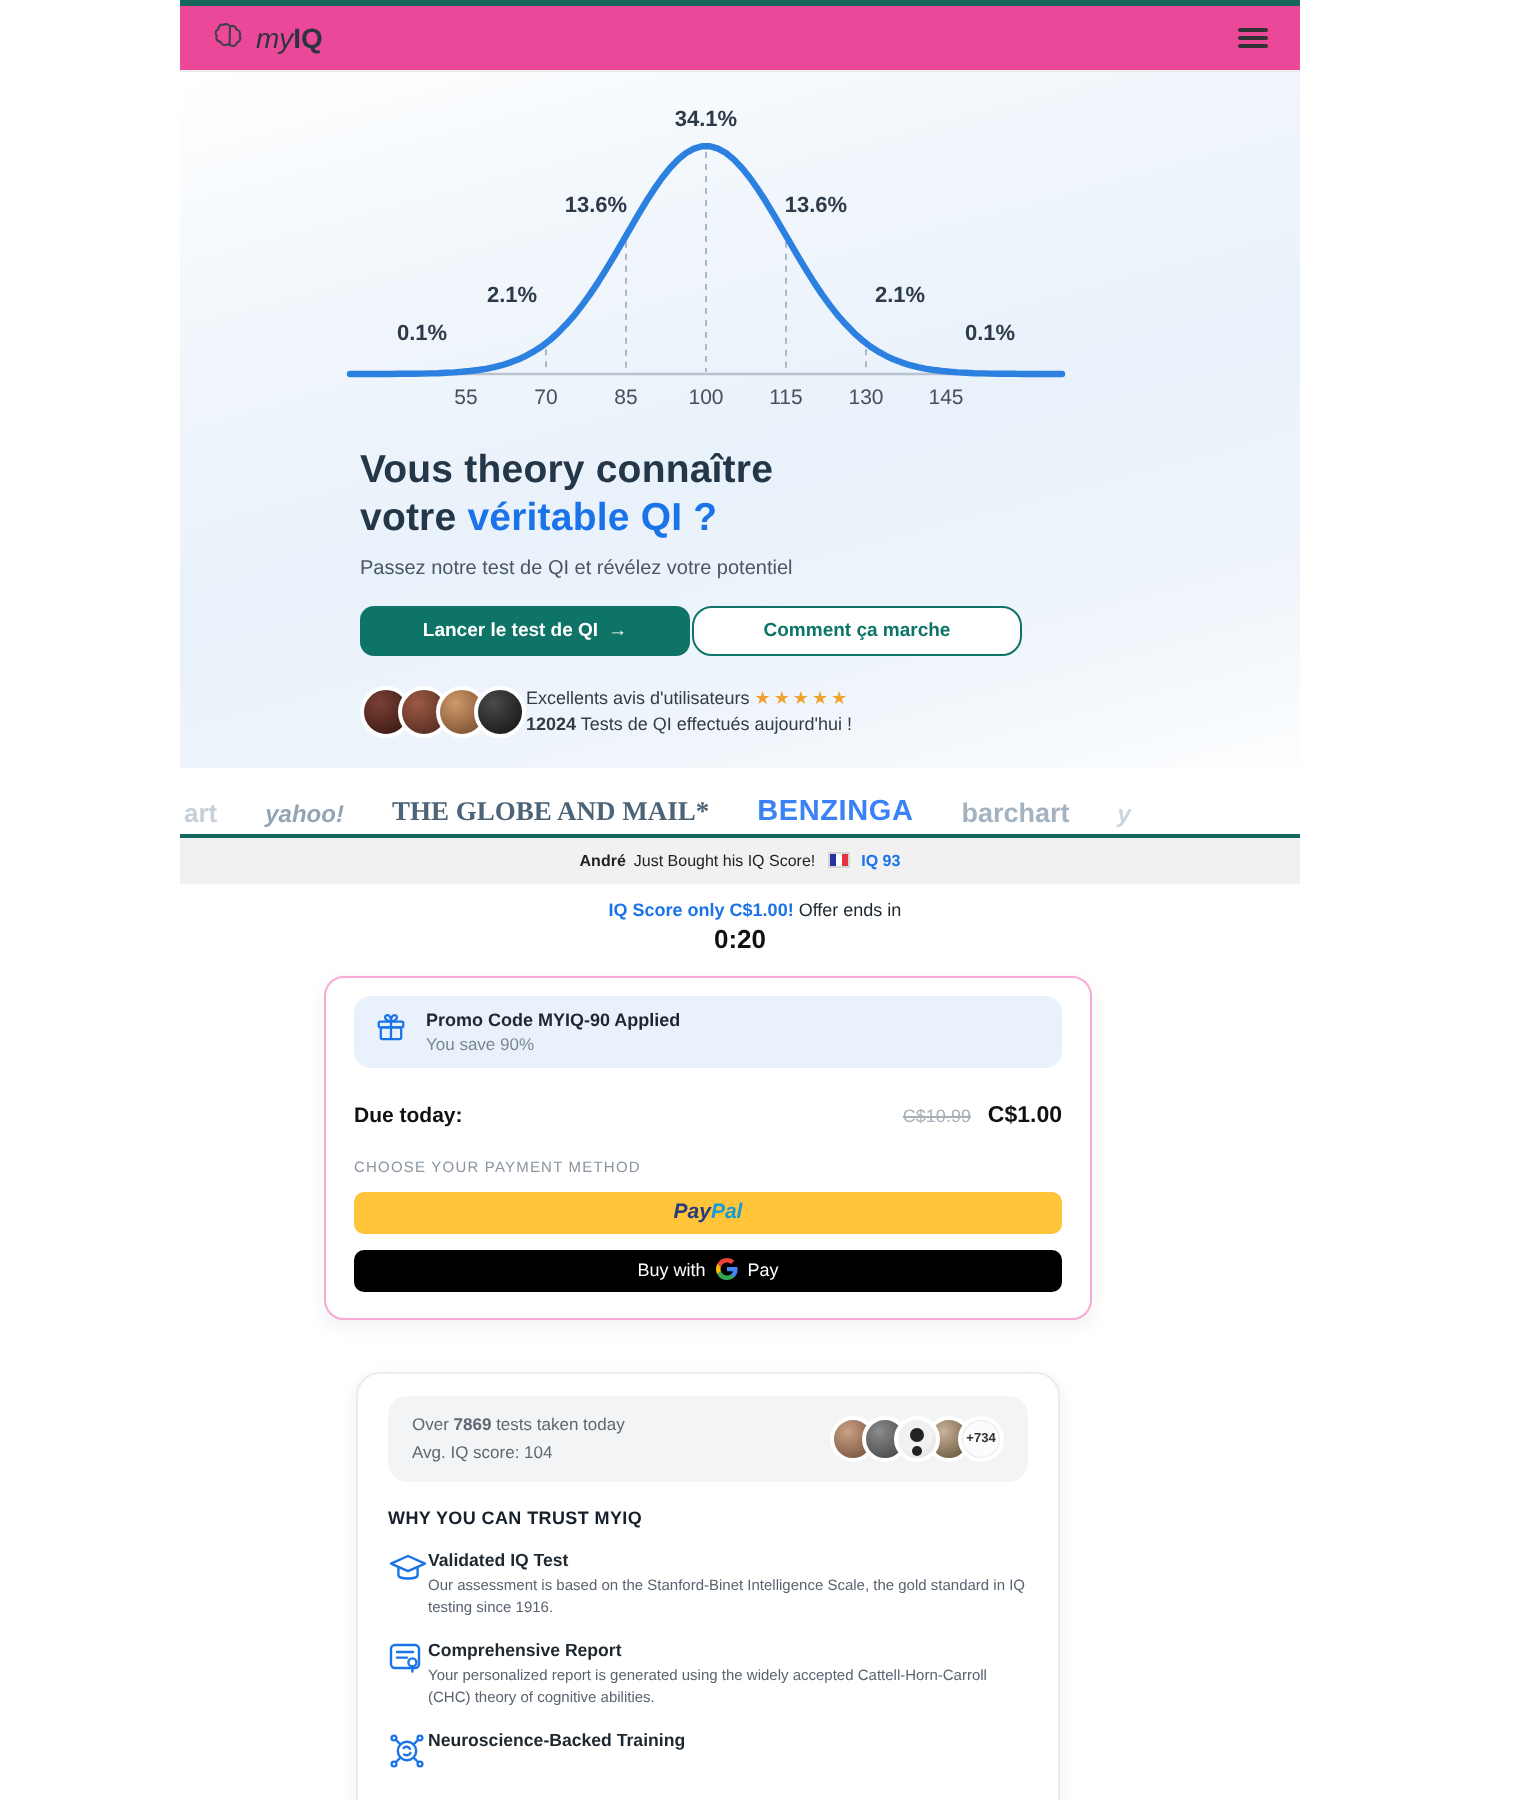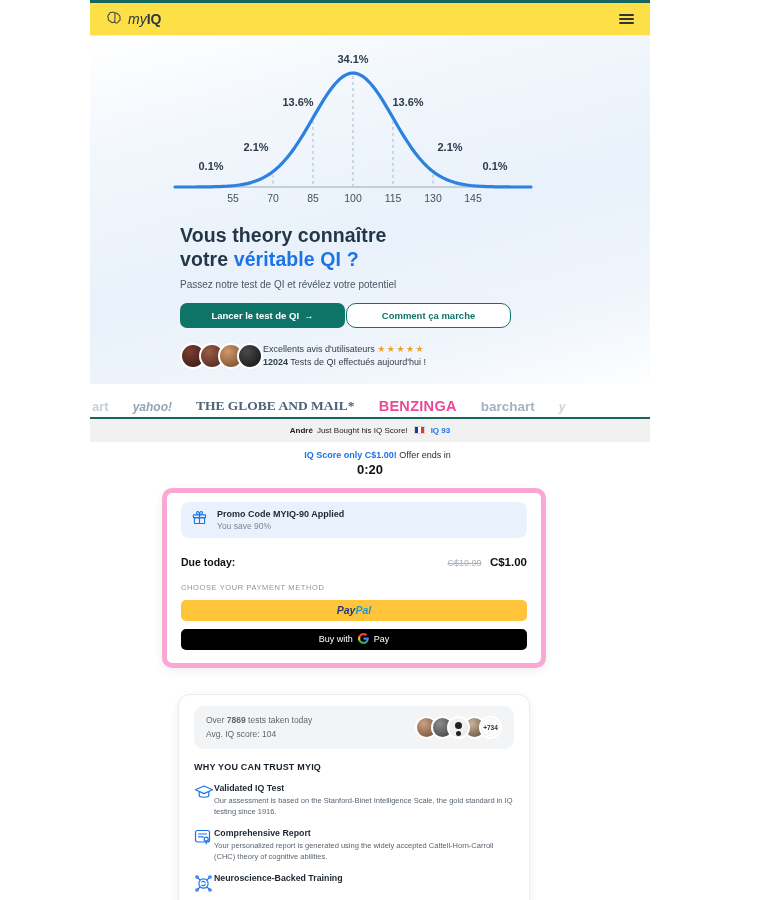--- a/index.html
+++ b/index.html
@@ -2,21 +2,21 @@
 <html><head>
 <meta charset="utf-8">
 <style>
   * { box-sizing: border-box; margin: 0; padding: 0; }
   html,body { width:768px; height:900px; overflow:hidden; background:#fff;
     font-family:"Liberation Sans", sans-serif; color:#1d2730; }
   .page { width:560px; margin-left:90px; position:relative; }
   .topbar { height:3px; background:#17665e; }
   
   .header { height:33px; display:flex; align-items:center; justify-content:space-between;
-    padding:16px 16px; border-bottom:1px solid #ececec; background:#fde047; }
+    padding:16px 16px; border-bottom:1px solid #ececec; background:#ec4899; }
   .brand { display:flex; align-items:center; gap:5px; font-size:14px; color:#2b3440; }
   .brand .my { font-style:italic; font-weight:400; }
   .brand .iq { font-weight:800; }
   .hamburger { width:15px; display:flex; flex-direction:column; gap:2.5px; cursor:pointer; }
   .hamburger span { display:block; height:1.6px; background:#333; border-radius:1px; }
   
   .hero { background:linear-gradient(165deg,#ffffff 0%,#f2f7fc 25%,#e9f1fa 55%,#eff5fb 80%,#fdfeff 100%);
     padding:9px 0 14px 0; }
   .chart-wrap { margin-left:63px; width:400px; }
   #bell-svg { display:block; }
@@ -43,36 +43,36 @@
   .av4 { background:radial-gradient(circle at 35% 30%,#4a4a4a,#101010); }
   .reviews-text { font-size:9px; color:#333c46; line-height:1.5; }
   .stars { color:#f0a22e; letter-spacing:1.5px; font-size:9px; }
   .bold { font-weight:700; }
   
   .marquee { height:30px; display:flex; align-items:flex-end; gap:24px; overflow:hidden;
     white-space:nowrap; padding-left:2px; background:#fff; }
   .logo-art { font-size:13px; font-weight:700; color:#c7d0d8; }
   .logo-yahoo { font-size:12px; font-weight:700; font-style:italic; color:#93a5b4; }
   .logo-globe { font-family:"Liberation Serif",serif; font-size:13.5px; font-weight:700; color:#4d6377; }
-  .logo-benzinga { font-size:14.5px; font-weight:800; color:#ec4899; letter-spacing:.3px; }
+  .logo-benzinga { font-size:14.5px; font-weight:800; color:#3b82f6; letter-spacing:.3px; }
   .logo-barchart { font-size:13.5px; font-weight:700; color:#a5b3c0; }
   .logo-y2 { font-size:12px; font-weight:700; font-style:italic; color:#ccd5dc; }
   .divider { height:2px; background:#17665e; margin-top:3px; }
   
   .notif { height:23px; background:#f1f1f2; display:flex; align-items:center; justify-content:center;
     gap:4px; font-size:8px; color:#222; }
   .flag { display:inline-block; width:11px; height:8px; border:0.5px solid #d5d5d5; margin:0 2px;
     background:linear-gradient(90deg,#26349c 33.3%,#fff 33.3%,#fff 66.6%,#e8323c 66.6%); }
   .notif .iq-val { color:#1a73e8; font-weight:700; }
   .offer { text-align:center; margin-top:8px; font-size:9px; }
   .offer .hl { color:#1a73e8; font-weight:700;padding-left:15px; }
   .timer { text-align:center; font-size:13px; font-weight:800; color:#111; margin-top:2px; }
   
   .pay-card { width:384px; margin-left:72px; margin-top:11px; background:#fff;
-    border:5px solid #f9a8d4; border-radius:10px; box-shadow:0 3px 10px rgba(30,40,60,.07);
+    border:1px solid #f9a8d4; border-radius:10px; box-shadow:0 3px 10px rgba(30,40,60,.07);
     padding:9px 14px 13px 14px; }
   .promo-box { background:#e9f2fc; border-radius:8px; padding:7px 10px; display:flex; gap:9px; align-items:center; }
   .promo-text .line1 { font-size:9px; font-weight:600; color:#1d2730; }
   .promo-text .line2 { font-size:8.5px; color:#7b8694; margin-top:2px; }
   .due-row { display:flex; justify-content:space-between; align-items:baseline; margin-top:14px; }
   .due-label { font-size:10.5px; font-weight:800; color:#111; }
   .old-price { font-size:9px; color:#a7b0ba; text-decoration:line-through; margin-right:4px; }
   .new-price { font-size:11.5px; font-weight:800; color:#111; }
   .method-label { font-size:7.5px; color:#8a95a0; letter-spacing:.6px; margin-top:13px; }
   .pay-btn { width:100%; height:21px; border:none; border-radius:5px; margin-top:8px; cursor:pointer;

